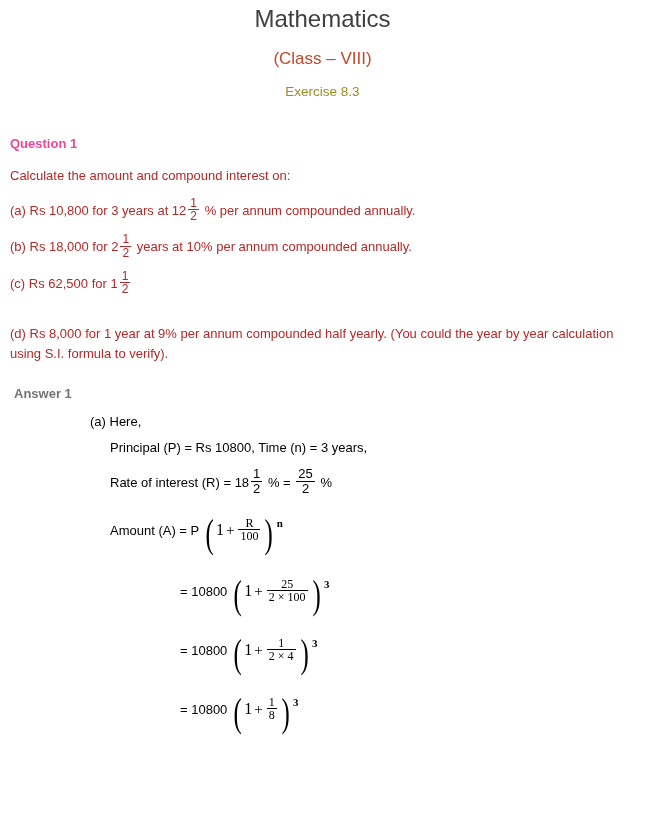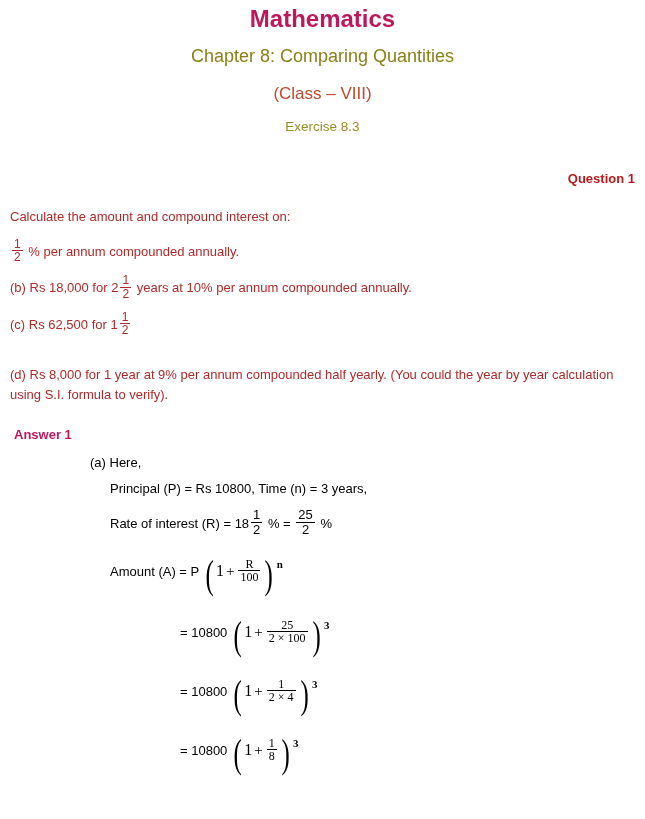--- a/index.html
+++ b/index.html
@@ -12,23 +12,23 @@
     height: 819px;
     font-family: "Liberation Sans", sans-serif;
     color: #000000;
     position: relative;
     overflow: hidden;
   }
 
   
   .doc-header { text-align: center; }
   .title-main {
-    color: #be185d;
+    color: #404040;
     font-size: 24px;
-    font-weight: 700;
+    font-weight: 400;
     margin: 4px 0 0 0;
     line-height: 30px;
   }
   .site-line {
     color: #111111;
     font-size: 14.5px;
     line-height: 22px;
     margin-top: 7px;
   }
   .chapter-line {
@@ -54,33 +54,32 @@
   .q-block {
     margin-top: 32px;
     padding: 0 10px 0 10px;
     color: #b02a2a;
     font-size: 13px;
     line-height: 20px;
   }
   .q-heading {
     font-weight: bold;
     font-size: 13px;
-    color: #b91c1c;
-    margin-bottom: 18px;
-    text-align: right;
+    color: #ec4899;
+    margin-bottom: 12px;
   }
   .q-intro { margin-bottom: 11px; }
   .q-item { margin-bottom: 11px; }
   .q-item.tight { margin-bottom: 9px; margin-top: 29px; }
 
   
   .a-heading {
     font-weight: bold;
     font-size: 13px;
-    color: #be185d;
+    color: #737373;
     margin: 22px 0 0 14px;
   }
   .a-body {
     color: #000000;
     font-size: 13px;
     padding-left: 32px;
   }
   .ln { white-space: nowrap; }
   .ln-here    { margin: 13px 0 0 58px; }
   .ln-princ   { margin: 11px 0 0 78px; }
@@ -131,33 +130,32 @@
     font-family: "Liberation Serif", serif;
     font-size: 16px;
   }
   .plus { font-family: "Liberation Serif", serif; font-size: 15px; padding: 0 2px; }
 </style>
 </head>
 <body>
 
 <div class="doc-header">
   <div class="title-main">Mathematics</div>
-  <div class="chapter-line">Chapter 8: Comparing Quantities</div>
   <div class="class-line">(Class – VIII)</div>
   <div class="exercise-line">Exercise 8.3</div>
 </div>
 
 <div class="q-block">
 
   <div class="q-heading">Question 1</div>
 
   <div class="q-intro">Calculate the amount and compound interest on:</div>
 
   <div class="q-item">
-    <span class="mfrac f-sm"><span class="num">1</span><span class="den">2</span></span>
+    <span>(a) Rs 10,800 for 3 years at 12</span><span class="mfrac f-sm"><span class="num">1</span><span class="den">2</span></span>
     <span>%  per annum compounded annually.</span>
   </div>
 
   <div class="q-item">
     <span>(b) Rs 18,000 for 2</span><span class="mfrac f-sm"><span class="num">1</span><span class="den">2</span></span>
     <span>years at 10% per annum compounded annually.</span>
   </div>
 
   <div class="q-item">
     <span>(c) Rs 62,500 for 1</span><span class="mfrac f-sm"><span class="num">1</span><span class="den">2</span></span>

